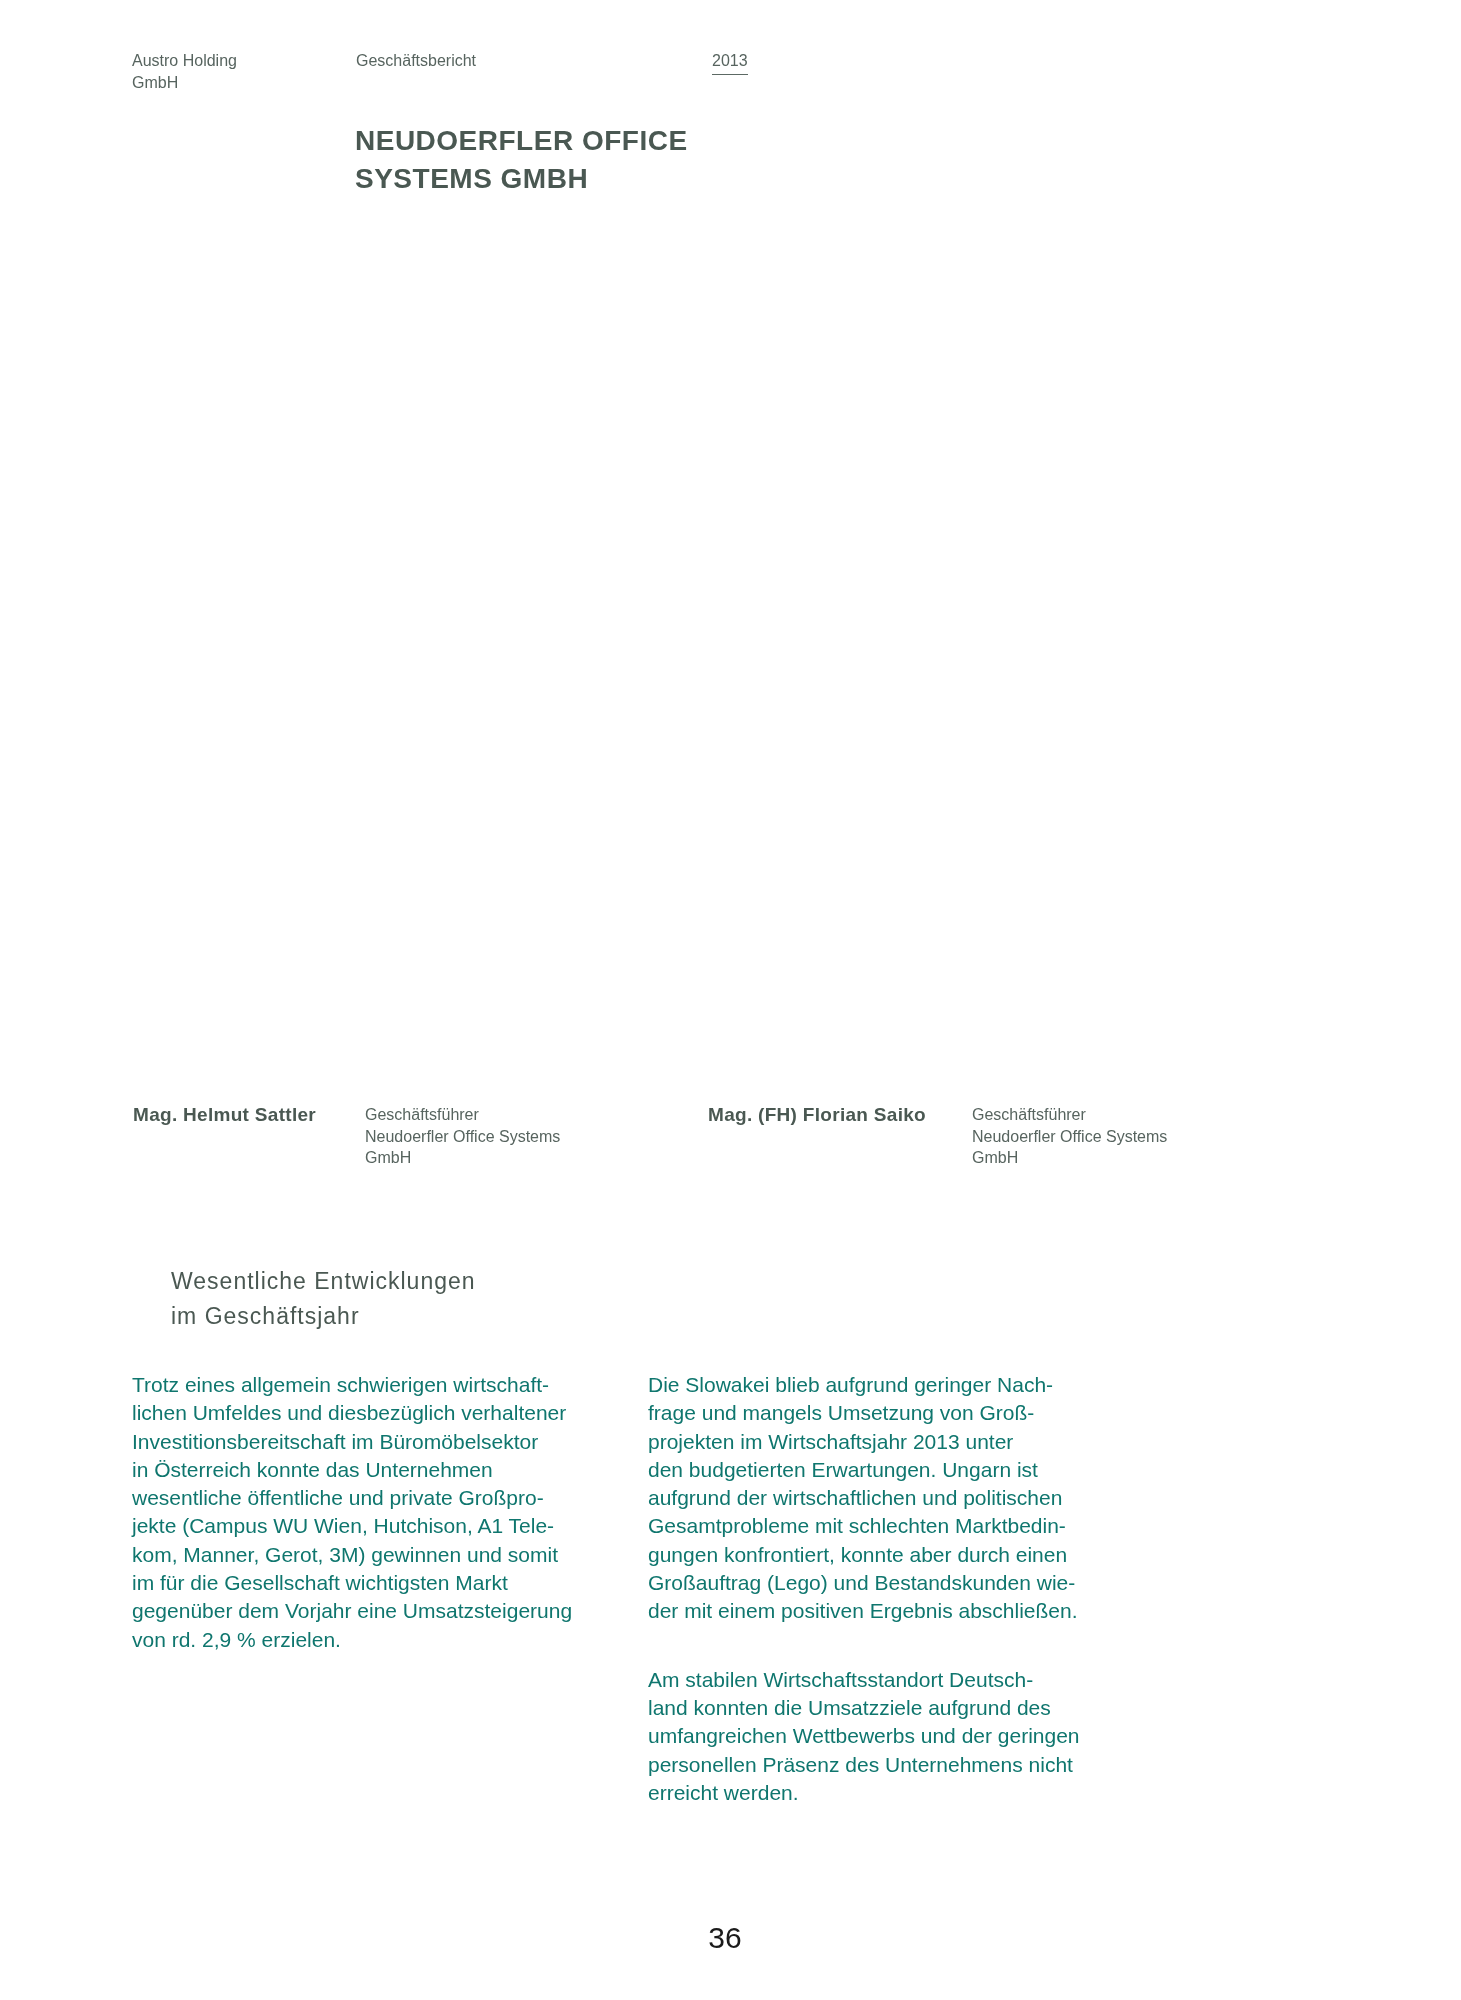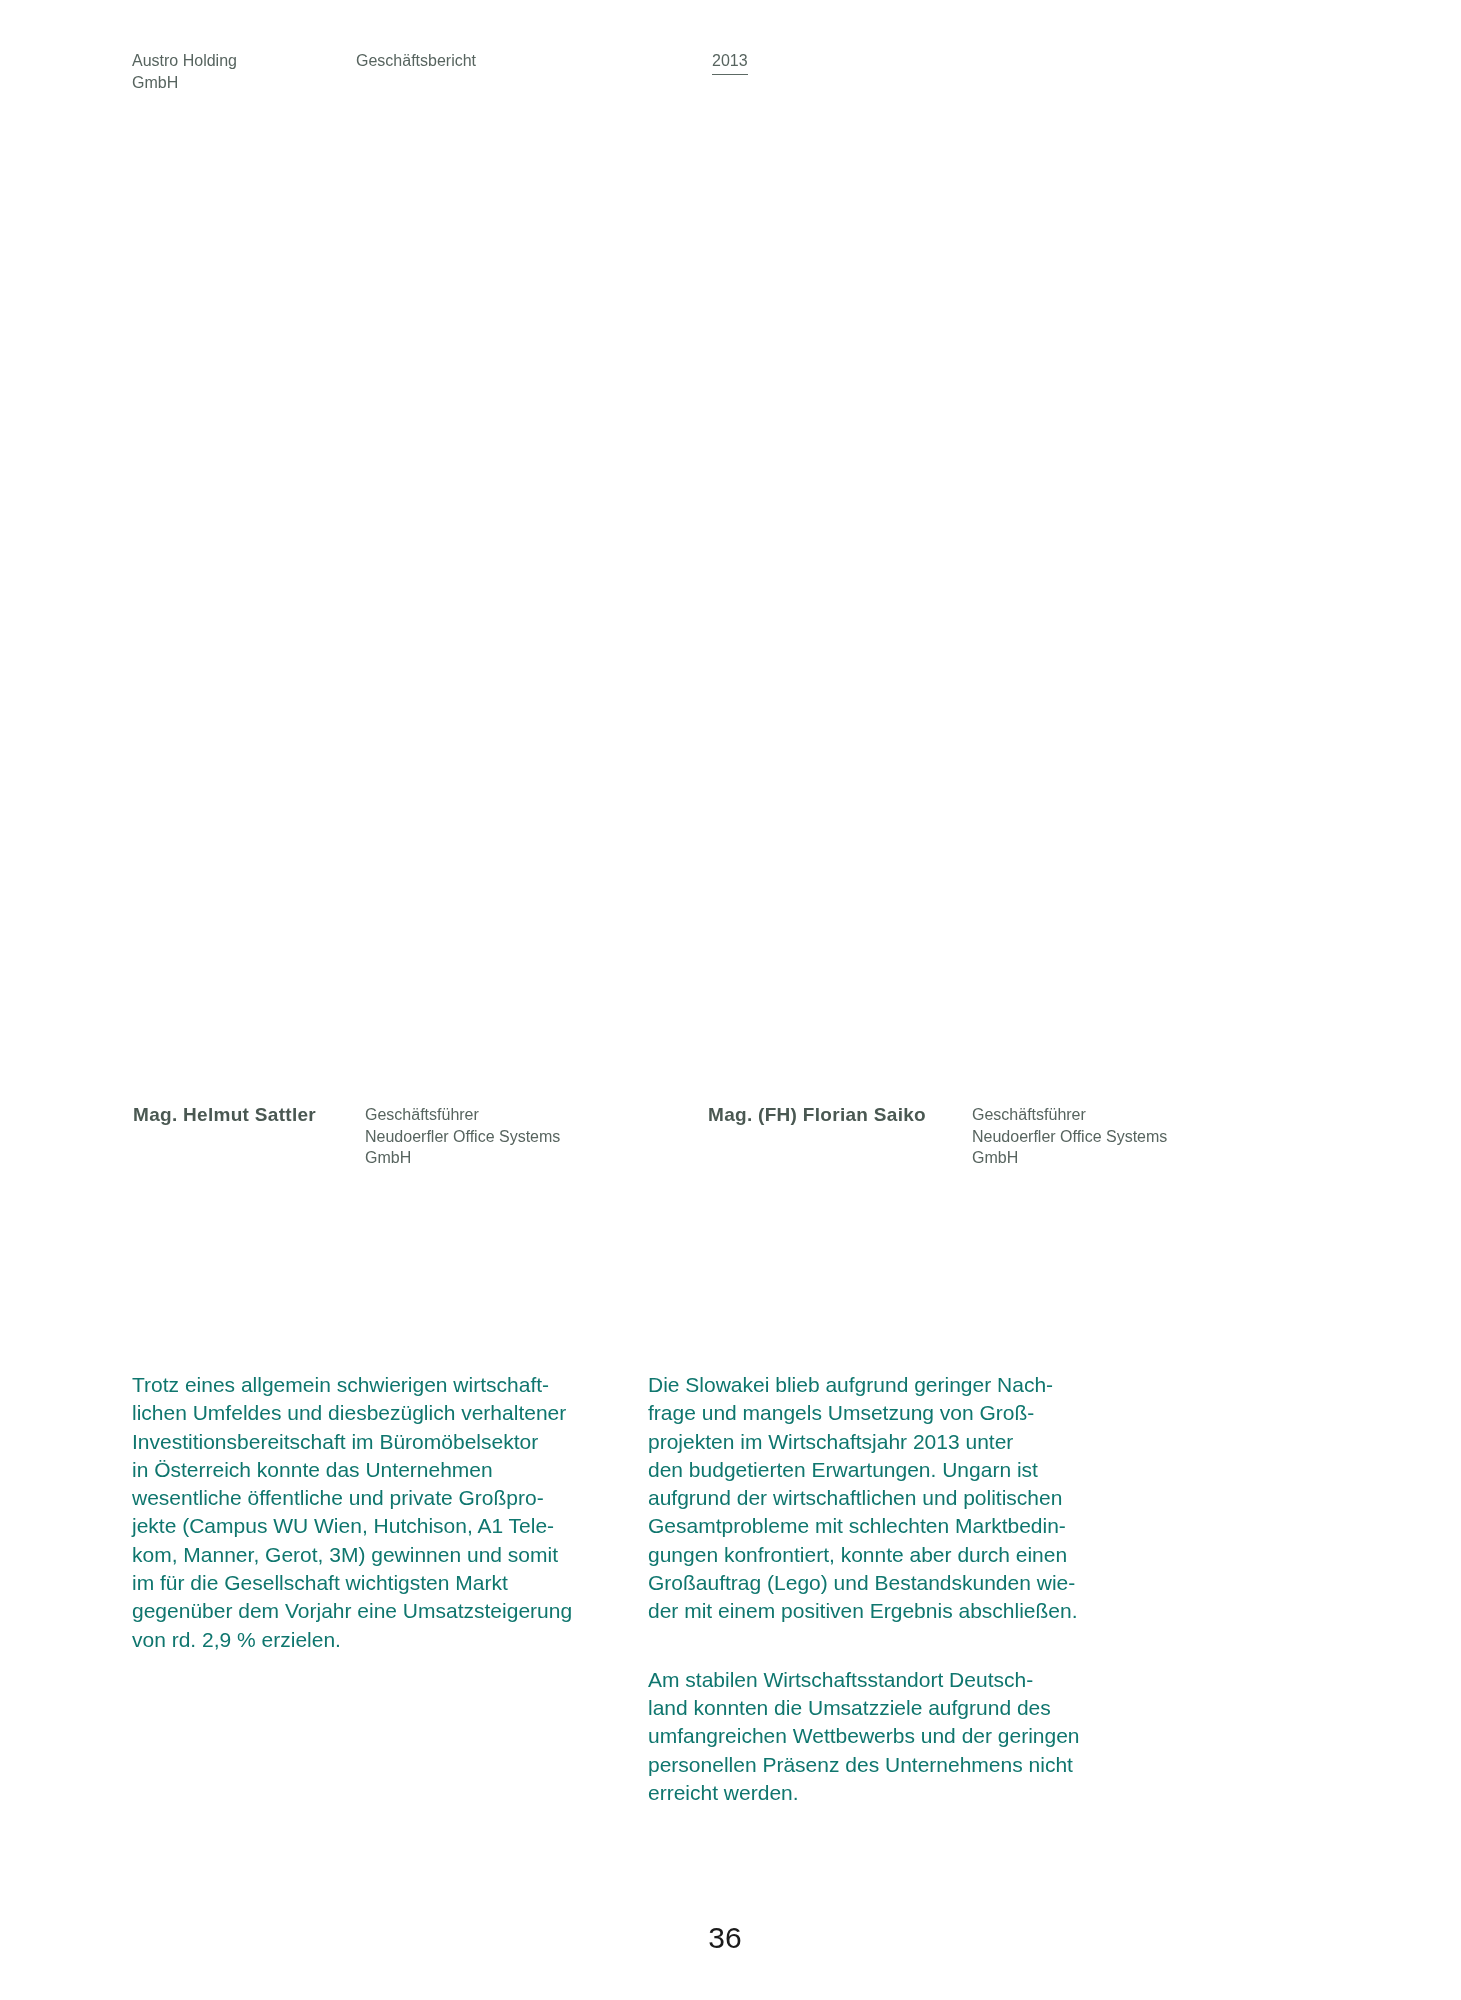--- a/index.html
+++ b/index.html
@@ -93,35 +93,39 @@
 
 <div class="page">
 
   <div class="abs runhead" style="left:132px; top:50px;">Austro Holding
 GmbH</div>
 
   <div class="abs runhead" style="left:356px; top:50px;">Geschäftsbericht</div>
 
   <div class="abs year" style="left:712px; top:50px;">2013</div>
 
+  <div class="abs chapter-title" style="left:355px; top:122px;">NEUDOERFLER OFFICE
+SYSTEMS GMBH</div>
 
   <div class="abs" style="left:0; top:200px; width:1461px; height:880px;"></div>
 
   <div class="abs person-name" style="left:133px; top:1104px;">Mag. Helmut Sattler</div>
 
   <div class="abs person-role" style="left:365px; top:1104px;">Geschäftsführer
 Neudoerfler Office Systems
 GmbH</div>
 
   <div class="abs person-name" style="left:708px; top:1104px;">Mag. (FH) Florian Saiko</div>
 
   <div class="abs person-role" style="left:972px; top:1104px;">Geschäftsführer
 Neudoerfler Office Systems
 GmbH</div>
 
+  <div class="abs section-heading" style="left:171px; top:1264px;">Wesentliche Entwicklungen
+im Geschäftsjahr</div>
 
   <div class="abs bodycol" style="left:132px; top:1371px;">
     <p>Trotz eines allgemein schwierigen wirtschaft-
 lichen Umfeldes und diesbezüglich verhaltener
 Investitionsbereitschaft im Büromöbelsektor
 in Österreich konnte das Unternehmen
 wesentliche öffentliche und private Großpro-
 jekte (Campus WU Wien, Hutchison, A1 Tele-
 kom, Manner, Gerot, 3M) gewinnen und somit
 im für die Gesellschaft wichtigsten Markt

